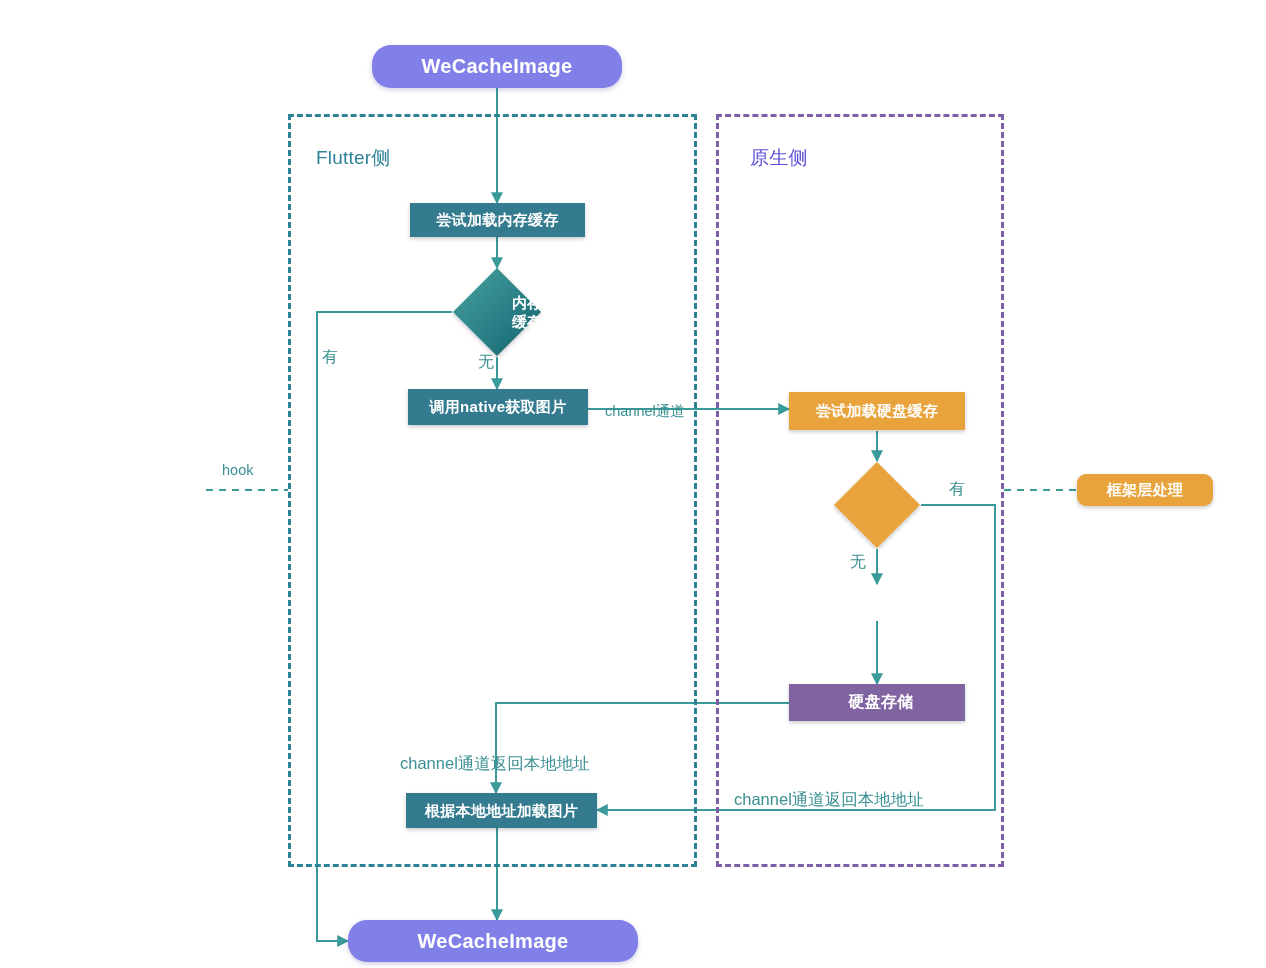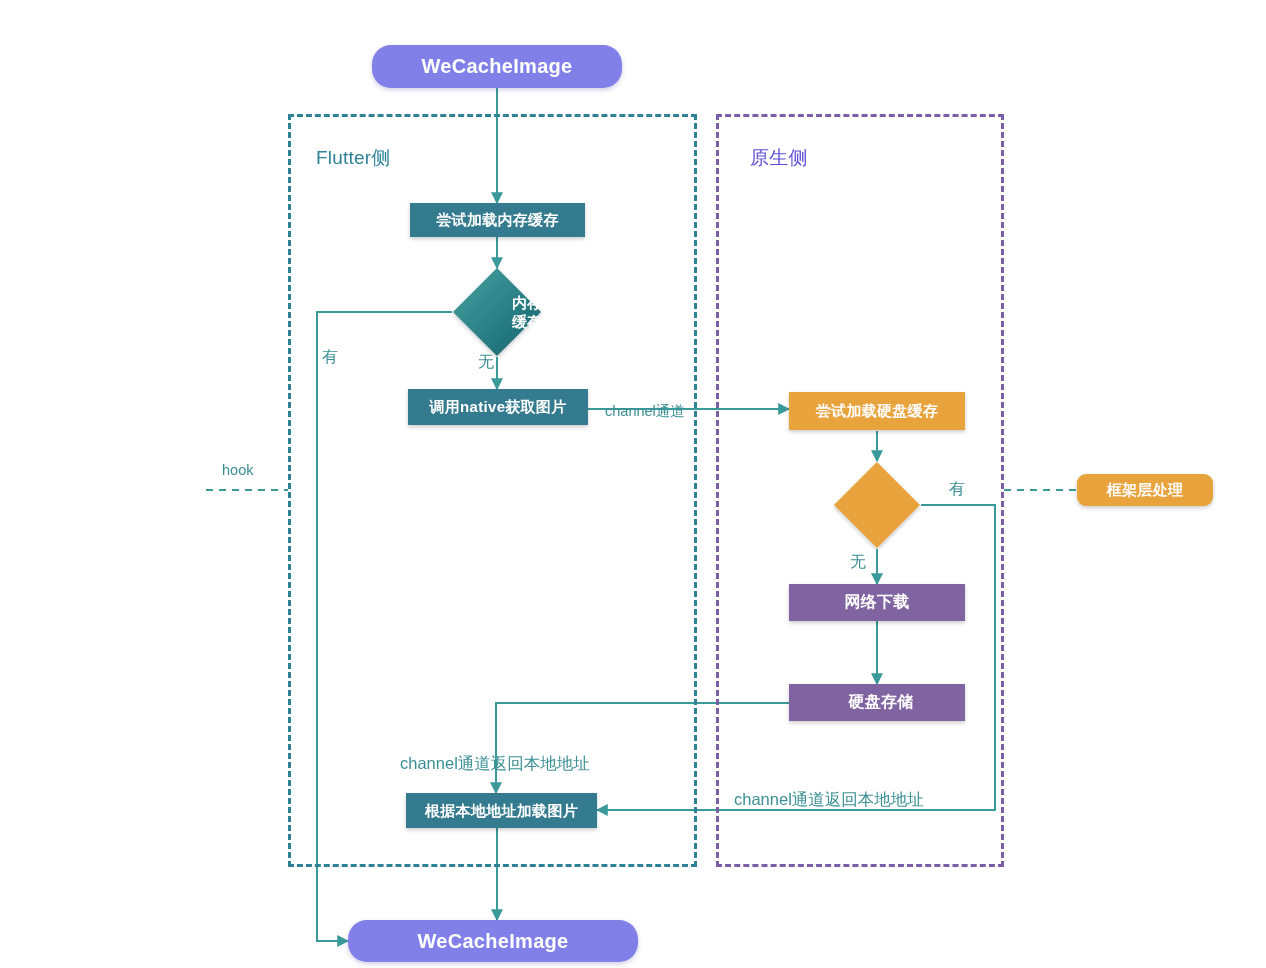--- a/index.html
+++ b/index.html
@@ -174,22 +174,20 @@
   <div class="node flat" style="left:408px;top:389px;width:180px;height:36px;
               background:#347b8f;font-size:15px;">调用native获取图片</div>
 
   <div class="diamond" style="left:833px;top:461px;width:88px;height:88px;">
     <svg width="88" height="88" viewBox="0 0 88 88" style="position:absolute;left:0;top:0;">
       <polygon points="44,1 87,44 44,87 1,44" fill="#e8a33d" filter="url(#softshadow)"></polygon>
     </svg>
     <div class="dlabel"></div>
   </div>
 
-  <div class="node flat" style="left:789px;top:584px;width:176px;height:37px;
-              background:#8064a2;font-size:16px;">网络下载</div>
 
   <div class="node flat" style="left:789px;top:684px;width:176px;height:37px;
               background:#8064a2;font-size:16px;padding-left:8px;">硬盘存储</div>
 
   <div class="node flat" style="left:406px;top:793px;width:191px;height:35px;
               background:#347b8f;font-size:15px;">根据本地地址加载图片</div>
 
   <div class="node rounded" style="left:348px;top:920px;width:290px;height:42px;
               background:#8080e8;font-size:20px;">WeCacheImage</div>
 

